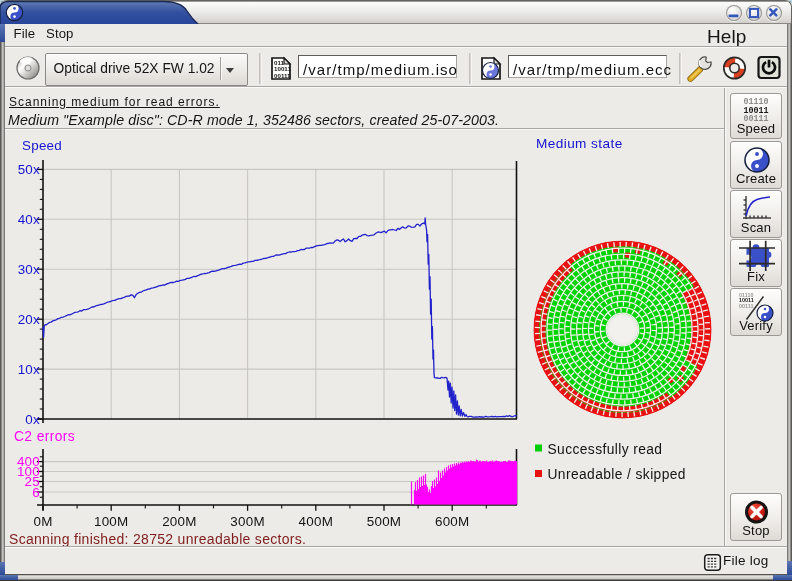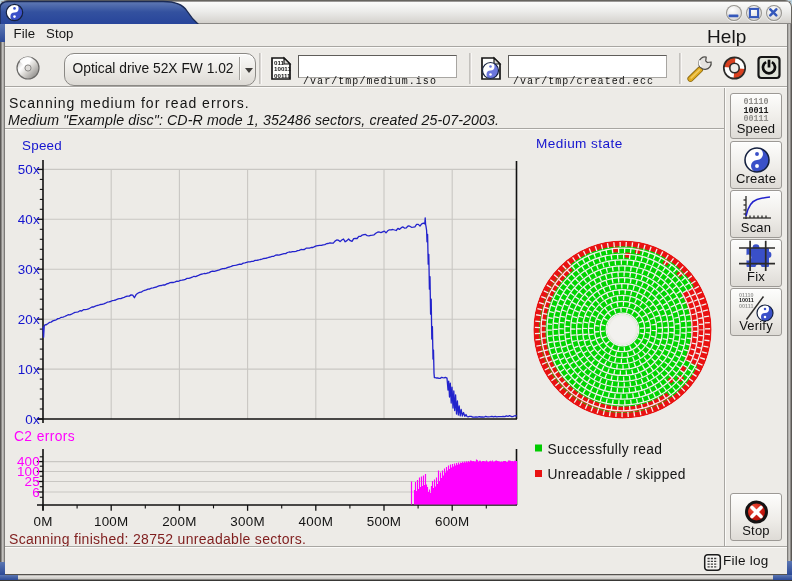--- a/index.html
+++ b/index.html
@@ -8,28 +8,28 @@
 #tbar{left:0;top:0;width:792px;height:23px;background:linear-gradient(180deg,#fdfdfc 0%,#ececea 45%,#dcdad6 80%,#cfccc8 100%);border-radius:7px 7px 0 0;box-shadow:inset 0 -1px 0 #8a8885;border:1px solid #66645f;border-bottom:none;box-sizing:content-box;width:790px;}
 #tbar:before{content:"";position:absolute;left:0;top:0;right:0;height:1px;background:#9b9997;border-radius:7px 7px 0 0;}
 #ttext{left:33px;top:3px;font-size:14.8px;font-weight:bold;color:#fff;letter-spacing:.2px;margin-top:20px;}
 .wbtn{top:4.5px;width:16px;height:16px;border-radius:50%;background:radial-gradient(circle at 40% 32%,#ffffff 0%,#e8e7e5 45%,#c6c4c1 100%);box-shadow:inset 0 0 0 1px #96948f, 0 1px 1px rgba(255,255,255,.8);}
 
 #menubar{left:5px;top:24px;width:782px;height:23px;background:#edebe7;}
 #menubar .mi{position:absolute;top:2px;font-size:13.2px;color:#161616;letter-spacing:.1px;}
 .grooveh{height:2px;background:linear-gradient(180deg,#a8a6a2 0,#a8a6a2 50%,#fbfaf8 50%,#fbfaf8 100%);}
 .groovev{width:2px;background:linear-gradient(90deg,#a8a6a2 0,#a8a6a2 50%,#fbfaf8 50%,#fbfaf8 100%);}
 
-#drop{left:64px;top:53px;width:190px;height:31px;background:linear-gradient(180deg,#fafaf9 0%,#edebe7 50%,#dcd9d4 100%);border:1px solid #8b8985;border-radius:10px;box-shadow:inset 0 1px 0 #fff;}
+#drop{left:45px;top:53px;width:190px;height:31px;background:linear-gradient(180deg,#fafaf9 0%,#edebe7 50%,#dcd9d4 100%);border:1px solid #8b8985;border-radius:2px;box-shadow:inset 0 1px 0 #fff;padding-left:11px;}
 #drop .dt{position:absolute;left:7.5px;top:7px;font-size:13.8px;color:#161616;letter-spacing:0;}
 #drop .dsep{position:absolute;left:174px;top:3px;width:2px;height:23px;background:linear-gradient(90deg,#a19f9b 0,#a19f9b 50%,#fbfaf8 50%);}
 #drop .arr{position:absolute;left:179.5px;top:13.5px;width:0;height:0;border-left:4.8px solid transparent;border-right:4.8px solid transparent;border-top:5.4px solid #3f3d3b;}
 .entry{top:55px;height:21px;background:#fff;border-top:1px solid #5f5d5a;border-left:1px solid #5f5d5a;border-bottom:1px solid #a8a6a2;border-right:1px solid #a8a6a2;}
-.entry span{position:absolute;left:4px;top:20px;font-size:10px;color:#111;letter-spacing:1.05px;white-space:nowrap;font-family:Liberation Mono, monospace;}
-
-.h1{left:9px;top:95px;font-size:14px;color:#141414;letter-spacing:1px;}
+.entry span{position:absolute;left:4px;top:5px;font-size:15px;color:#111;letter-spacing:1.05px;white-space:nowrap;}
+
+.h1{left:9px;top:95px;font-size:12px;color:#141414;letter-spacing:1px;text-decoration:underline;}
 .h2{left:8px;top:111.5px;font-size:14.2px;font-style:italic;color:#141414;letter-spacing:.1px;}
 
 .sbtn{left:730px;width:52px;background:linear-gradient(180deg,#fdfdfc 0%,#efede9 55%,#dedbd6 100%);border:1px solid #9c9995;border-radius:3px;box-shadow:inset 0 1px 0 #fff;box-sizing:border-box;}
 .sbtn .lab{position:absolute;bottom:2.5px;left:0;right:0;text-align:center;font-size:13px;color:#111;letter-spacing:.2px;}
 .bincode{position:absolute;left:0;right:0;text-align:center;font-family:"Liberation Mono",monospace;font-weight:bold;font-size:8.4px;line-height:8.5px;letter-spacing:0;}
 
 #viewlog{left:723px;top:552.5px;font-size:13.5px;color:#111;letter-spacing:.25px;}
 
 .sideL{left:0;top:24px;width:5px;background:linear-gradient(90deg,#413f3d 0%,#8c8a87 30%,#d0cecb 55%,#8e8c89 85%,#5a5856 100%);}
 .sideR{left:787px;top:24px;width:5px;background:linear-gradient(90deg,#5a5856 0%,#8e8c89 15%,#d0cecb 45%,#8c8a87 70%,#413f3d 100%);}
@@ -78,21 +78,21 @@
 <div class="abs grooveh" style="left:5px;top:46px;width:782px"></div>
 <div id="drop" class="abs">
     <span class="dt">Optical drive 52X FW 1.02</span>
     <span class="dsep"></span>
     <span class="arr"></span>
   </div>
 <div class="entry abs" style="left:298px;width:157px">
     <span>/var/tmp/medium.iso</span>
   </div>
 <div class="entry abs" style="left:508px;width:157px">
-    <span>/var/tmp/created.ecc</span>
+    <span>/var/tmp/medium.ecc</span>
   </div>
 <svg class="abs" style="left:0;top:45px" width="792" height="48" viewBox="0 0 792 48">
     <defs>
       <linearGradient id="cdg" x1="0" y1="0" x2="1" y2="1">
         <stop offset="0" stop-color="#b2b0ad"></stop>
         <stop offset="0.35" stop-color="#ffffff"></stop>
         <stop offset="0.55" stop-color="#d8d6d2"></stop>
         <stop offset="0.8" stop-color="#a19f9c"></stop>
         <stop offset="1" stop-color="#c4c2bf"></stop>
       </linearGradient>

